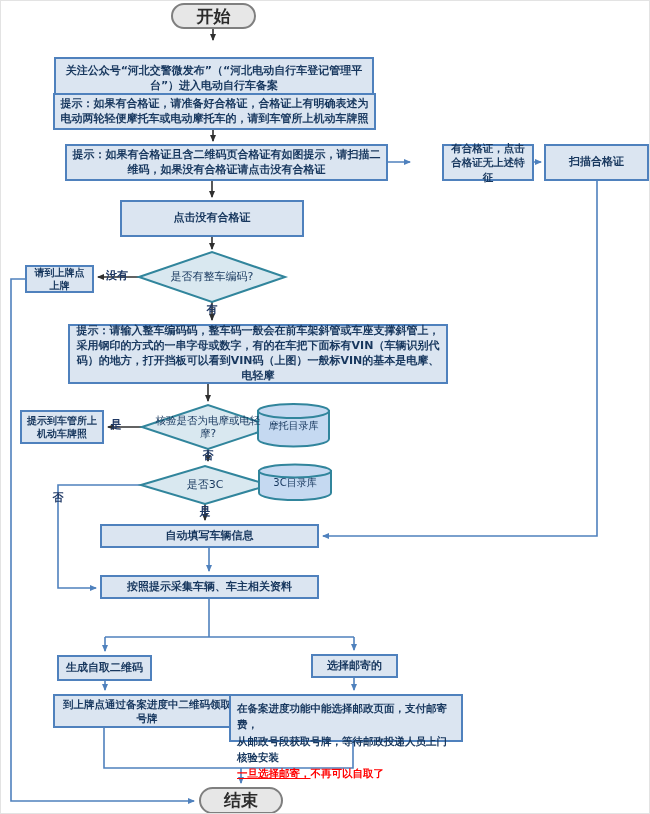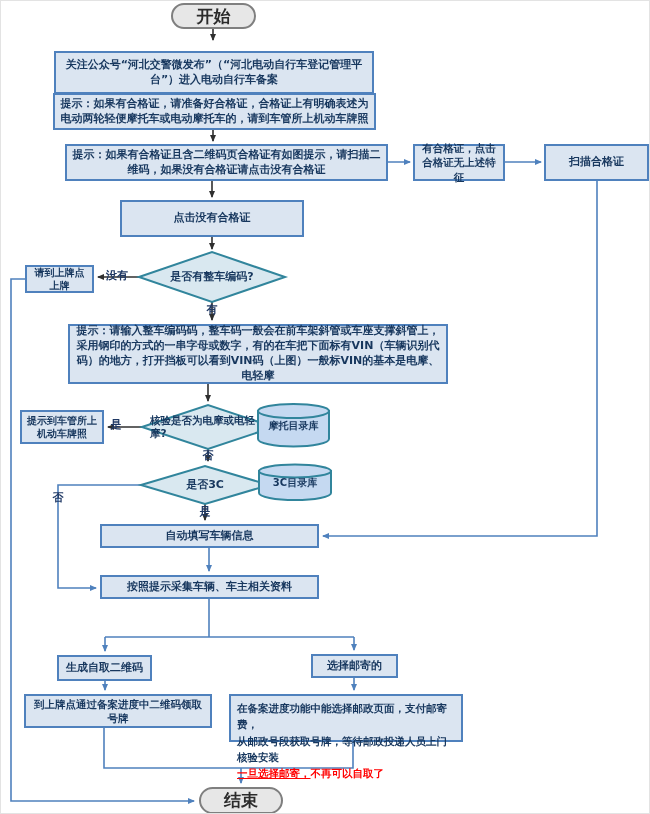--- a/index.html
+++ b/index.html
@@ -5,23 +5,23 @@
   html,body{margin:0;padding:0;background:#ffffff;}
   body{font-family:"DejaVu Sans","Liberation Sans",sans-serif;}
   #canvas{position:relative;width:650px;height:814px;background:#ffffff;border:1px solid #e3e3e3;box-sizing:border-box;overflow:hidden;}
   svg.layer{position:absolute;left:0;top:0;width:650px;height:814px;}
   .box{position:absolute;box-sizing:border-box;background:#dbe5f1;border:2px solid #4f81bd;
        color:#17375e;font-weight:bold;font-size:11px;line-height:1.35;
        display:flex;align-items:center;justify-content:center;text-align:center;padding:1px 4px;}
   .pill{position:absolute;box-sizing:border-box;background:#e7e7e7;border:2px solid #7f7f7f;border-radius:14px;
         color:#2b2b2b;font-weight:bold;font-size:17px;display:flex;align-items:center;justify-content:center;}
   .lbl{position:absolute;color:#1f3864;font-weight:bold;font-size:11px;text-align:center;line-height:1.1;}
-  .dlabel{position:absolute;color:#17375e;font-weight:bold;display:flex;align-items:center;justify-content:center;line-height:1.25;}
+  .dlabel{position:absolute;color:#17375e;font-weight:normal;display:flex;align-items:center;justify-content:center;text-align:center;line-height:1.25;}
   .small{font-size:10px;}
-  .mid{font-size:10.5px;}
+  .mid{font-size:10.5px;margin-left:29px;}
   .detail{align-items:flex-start;justify-content:flex-start;text-align:left;font-size:10.5px;line-height:1.55;padding:4px 6px;display:block;}
   .detail .warn{color:#ff0000;}
   .detail .warn .u{text-decoration:underline;}
 </style>
 </head>
 <body>
 
 <div id="canvas">
 
   <svg class="layer" viewBox="0 0 650 814">
@@ -75,21 +75,21 @@
       <path d="M257,410 L257,438 A35.5,7.5 0 0 0 328,438 L328,410 Z"></path>
       <ellipse cx="292.5" cy="410" rx="35.5" ry="7"></ellipse>
       <path d="M258,470 L258,492 A36,7 0 0 0 330,492 L330,470 Z"></path>
       <ellipse cx="294" cy="470" rx="36" ry="6.5"></ellipse>
     </g>
   </svg>
 
   <div class="pill" style="left:170px;top:2px;width:85px;height:26px;">开始</div>
   <div class="pill" style="left:198px;top:786px;width:84px;height:27px;">结束</div>
 
-  <div class="box" style="left:53px;top:50px;width:320px;height:43px;">关注公众号“河北交警微发布”（“河北电动自行车登记管理平台”）进入电动自行车备案</div>
+  <div class="box" style="left:53px;top:56px;width:320px;height:43px;">关注公众号“河北交警微发布”（“河北电动自行车登记管理平台”）进入电动自行车备案</div>
   <div class="box" style="left:52px;top:92px;width:323px;height:37px;">提示：如果有合格证，请准备好合格证，合格证上有明确表述为电动两轮轻便摩托车或电动摩托车的，请到车管所上机动车牌照</div>
   <div class="box" style="left:64px;top:143px;width:323px;height:37px;">提示：如果有合格证且含二维码页合格证有如图提示，请扫描二维码，如果没有合格证请点击没有合格证</div>
   <div class="box mid" style="left:412px;top:143px;width:92px;height:37px;">有合格证，点击合格证无上述特征</div>
   <div class="box" style="left:543px;top:143px;width:105px;height:37px;">扫描合格证</div>
   <div class="box" style="left:119px;top:199px;width:184px;height:37px;">点击没有合格证</div>
   <div class="box small" style="left:24px;top:264px;width:69px;height:28px;">请到上牌点上牌</div>
   <div class="box" style="left:20px;top:323px;width:380px;height:60px;margin-left:47px;">提示：请输入整车编码码，整车码一般会在前车架斜管或车座支撑斜管上，采用钢印的方式的一串字母或数字，有的在车把下面标有VIN（车辆识别代码）的地方，打开挡板可以看到VIN码（上图）一般标VIN的基本是电摩、电轻摩</div>
   <div class="box small" style="left:19px;top:409px;width:84px;height:34px;">提示到车管所上机动车牌照</div>
   <div class="box" style="left:99px;top:523px;width:219px;height:24px;">自动填写车辆信息</div>
   <div class="box" style="left:99px;top:574px;width:219px;height:24px;">按照提示采集车辆、车主相关资料</div>

